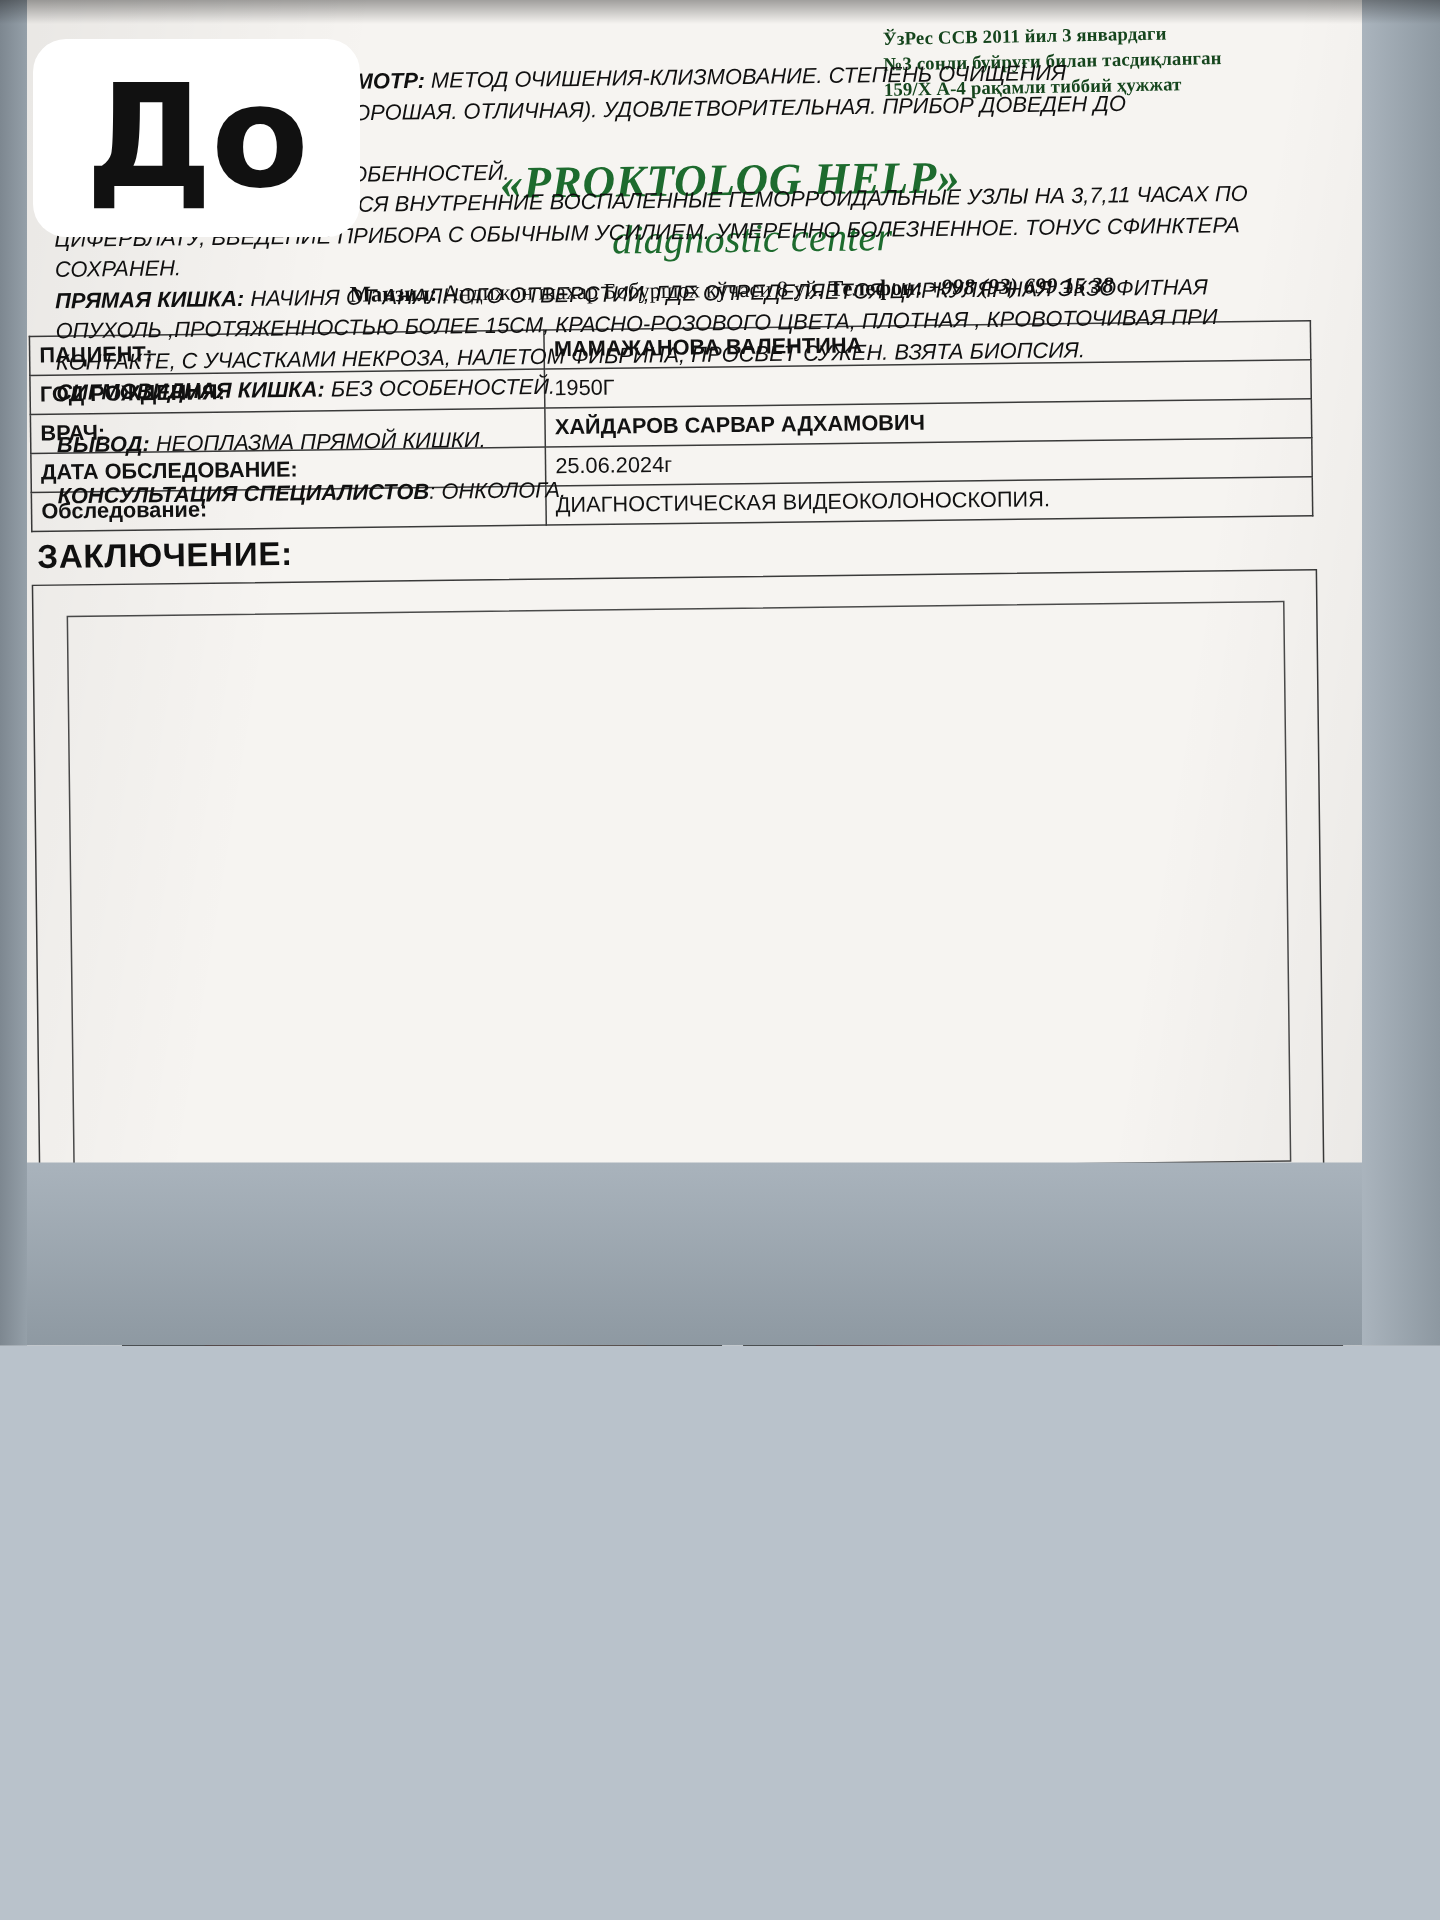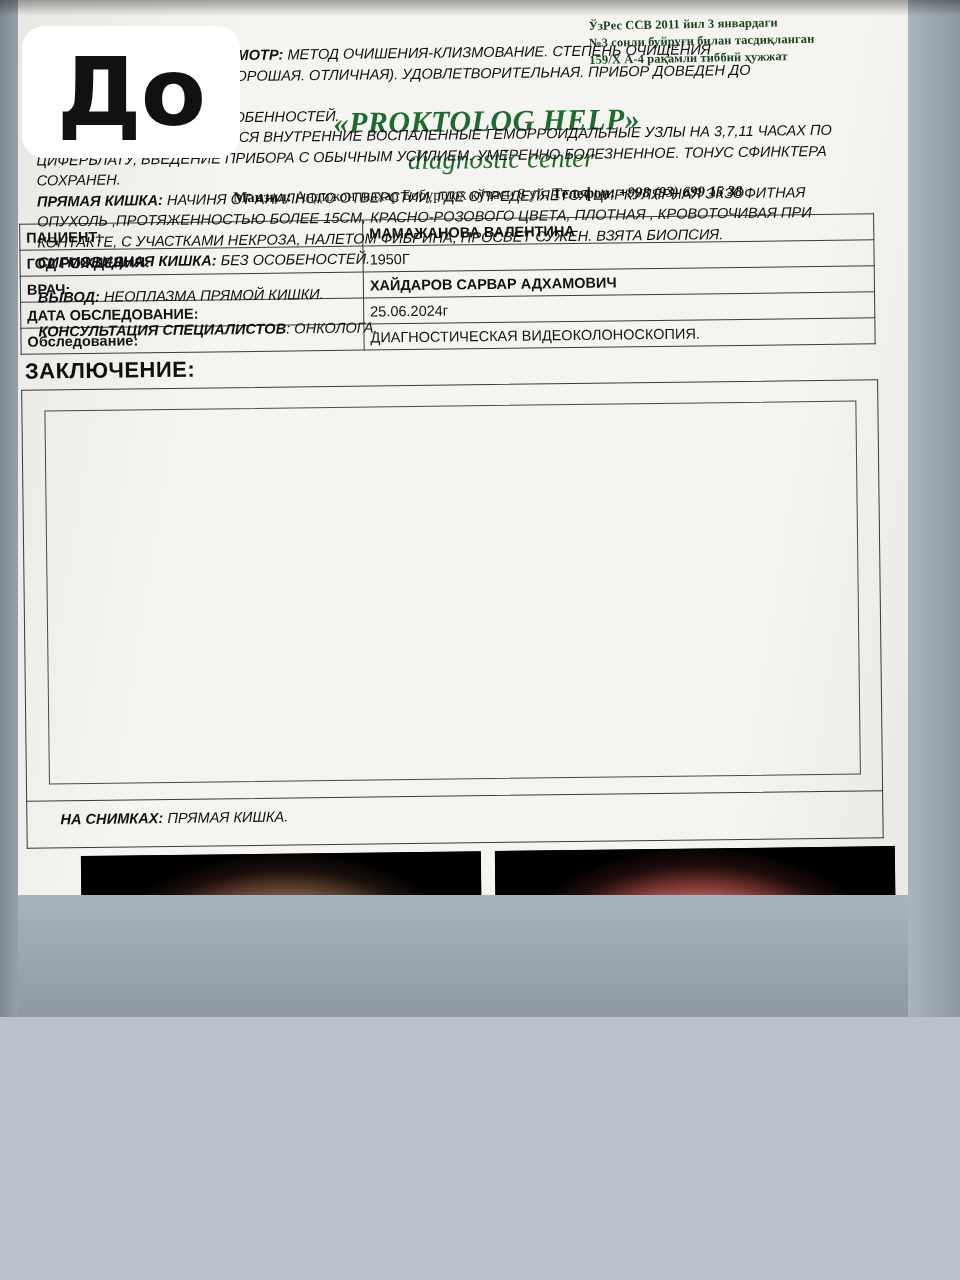--- a/index.html
+++ b/index.html
@@ -11,21 +11,21 @@
     width: 960px;
     height: 1280px;
     overflow: hidden;
     font-family: "Liberation Sans", sans-serif;
   }
 
   
   #page {
     position: relative;
     width: 960px;
-    height: 1017px;
+    height: 897px;
     background: linear-gradient(135deg,#9aa5ae 0%, #b4bdc6 35%, #aab3bb 100%);
     overflow: hidden;
   }
   .paper {
     position: absolute;
     left: -6px;
     top: -14px;
     width: 1000px;
     height: 1270px;
     background: #f6f4f1;

